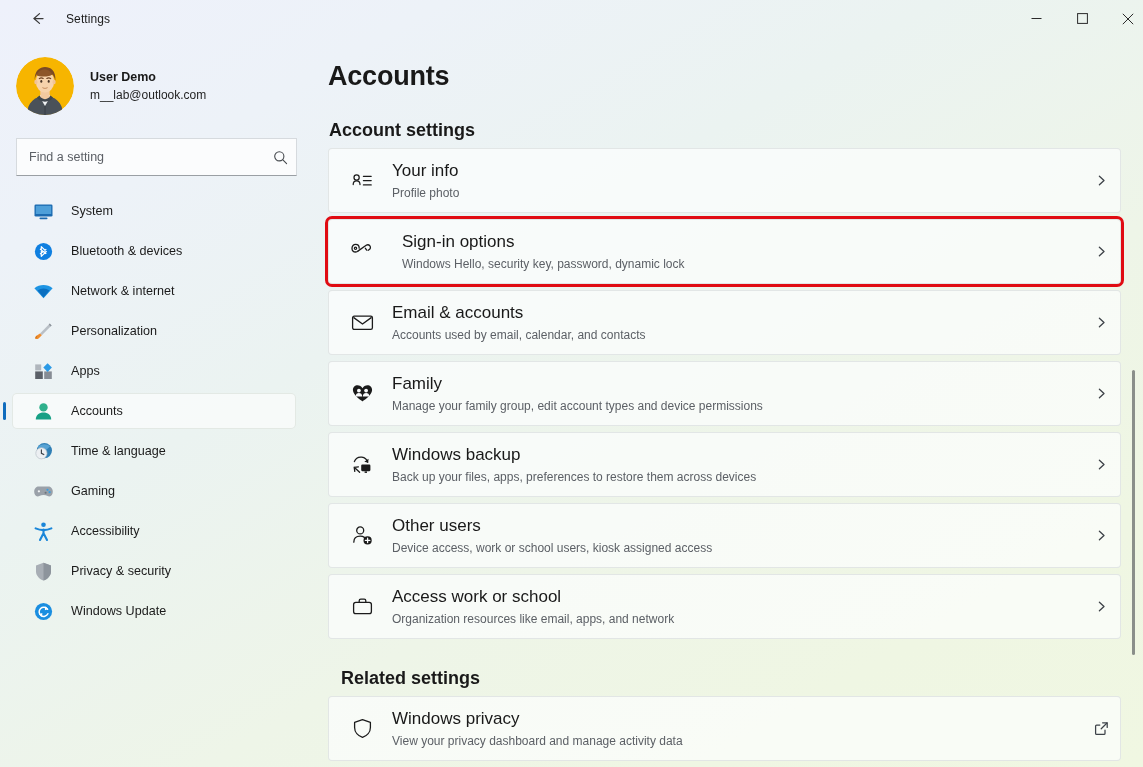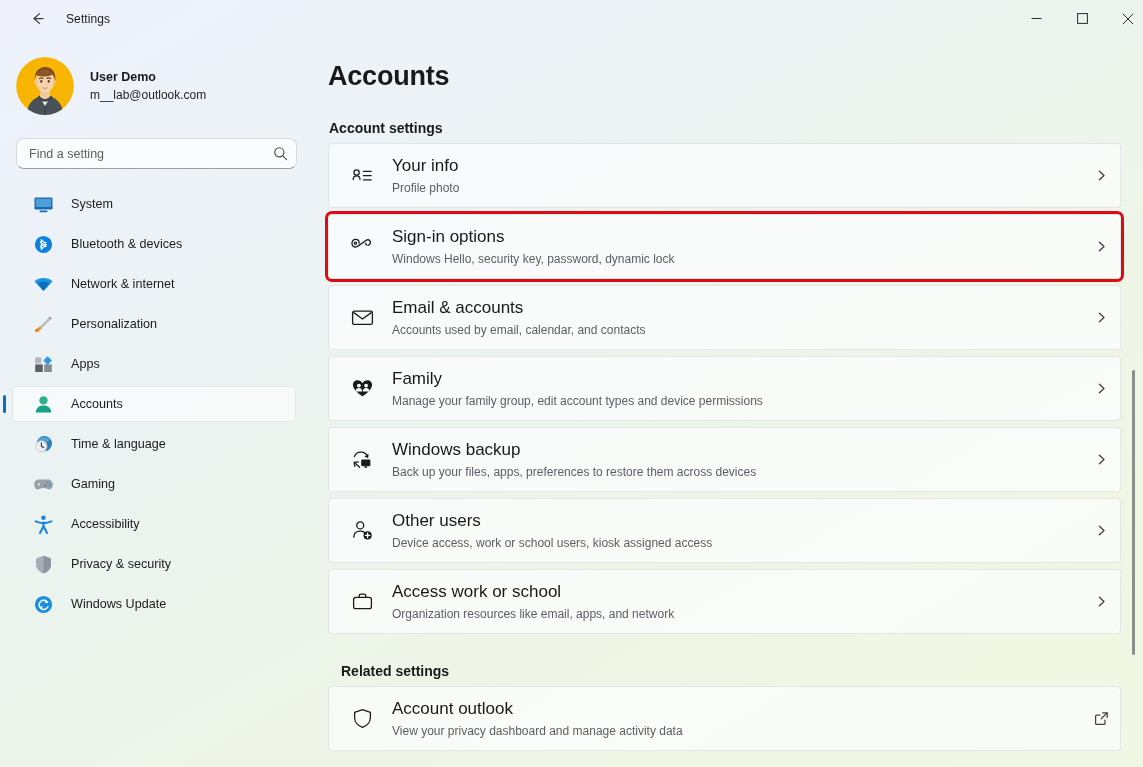--- a/index.html
+++ b/index.html
@@ -95,25 +95,25 @@
   }
   #account-email {
     font-size: 12px;
     color: #1f1f1f;
     margin-top: 1px;
   }
 
   #search-wrap {
     position: relative;
     margin: 24px 0 0 16px;
-    width: 281px; height: 31px;
+    width: 281px; height: 38px;
     background: #fbfcfd;
     border: 1px solid #d6dade;
     border-bottom-color: #9a9fa4;
-    border-radius: 8px;
+    border-radius: 0;
     display: flex;
     align-items: center;
   }
   #search-input {
     flex: 1;
     border: 0;
     outline: none;
     background: transparent;
     font-family: "Liberation Sans", sans-serif;
     font-size: 12.5px;
@@ -176,21 +176,21 @@
     position: relative;
   }
   #page-title {
     font-size: 27px;
     font-weight: bold;
     color: #191919;
     letter-spacing: -0.2px;
     margin: 24px 0 0 0;
   }
   .section-head {
-    font-size: 14px;
+    font-size: 18px;
     font-weight: bold;
     color: #191919;
     margin: 28px 0 7px 1px;
   }
   #related-head { margin-top: 29px; padding-left: 12px; }
 
   .card {
     position: relative;
     width: 793px;
     height: 65px;
@@ -198,20 +198,21 @@
     border: 1px solid rgba(222,227,227,0.85);
     border-radius: 4px;
     display: flex;
     align-items: center;
     margin-bottom: 6px;
   }
   .card.highlighted {
     outline: 3px solid #e00b12;
     outline-offset: 0px;
     z-index: 5;
+    gap: 10px;
   }
   .card-icon {
     width: 30px; height: 30px;
     margin-left: 18px;
     flex: 0 0 30px;
     display: flex; align-items: center; justify-content: center;
   }
   .card-body {
     margin-left: 15px;
     flex: 1;
@@ -608,21 +609,21 @@
 
       <div class="section-head" id="related-head">Related settings</div>
 
       <div class="card">
         <span class="card-icon">
           <svg width="23" height="23" viewBox="0 0 23 23" fill="none" stroke="#1b1b1b">
             <path d="M11.5 2.6 L19.4 5.4 V10.6 C19.4 15.2 16.0 19.0 11.5 20.4 C7.0 19.0 3.6 15.2 3.6 10.6 V5.4 Z" stroke-width="1.3" stroke-linejoin="round"></path>
           </svg>
         </span>
         <div class="card-body">
-          <span class="card-title">Account outlook</span>
+          <span class="card-title">Windows privacy</span>
           <span class="card-sub">View your privacy dashboard and manage activity data</span>
         </div>
         <span class="card-chevron">
           <svg width="15" height="15" viewBox="0 0 15 15" fill="none" stroke="#3d4248">
             <path d="M8.6 1.8 H13.2 V6.4" stroke-width="1.25" stroke-linecap="round" stroke-linejoin="round"></path>
             <path d="M13.0 2.0 L7.2 7.8" stroke-width="1.25" stroke-linecap="round"></path>
             <path d="M11.0 9.2 V12.4 C11.0 13.0 10.6 13.4 10.0 13.4 H2.6 C2.0 13.4 1.6 13.0 1.6 12.4 V5.0 C1.6 4.4 2.0 4.0 2.6 4.0 H5.8" stroke-width="1.25" stroke-linecap="round" stroke-linejoin="round"></path>
           </svg>
         </span>
       </div>

